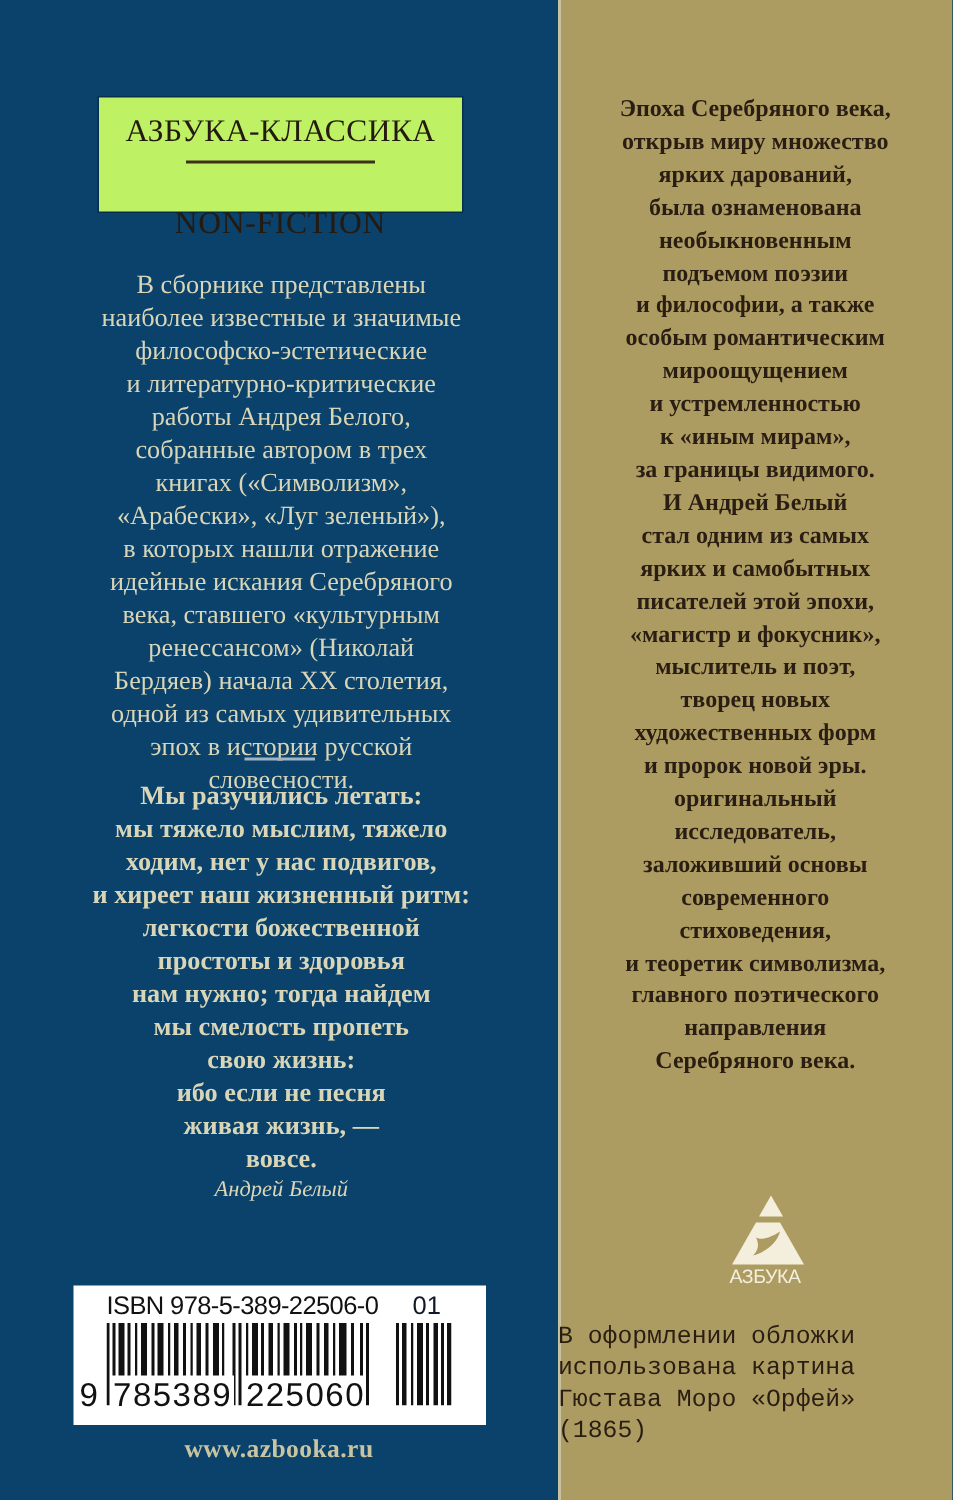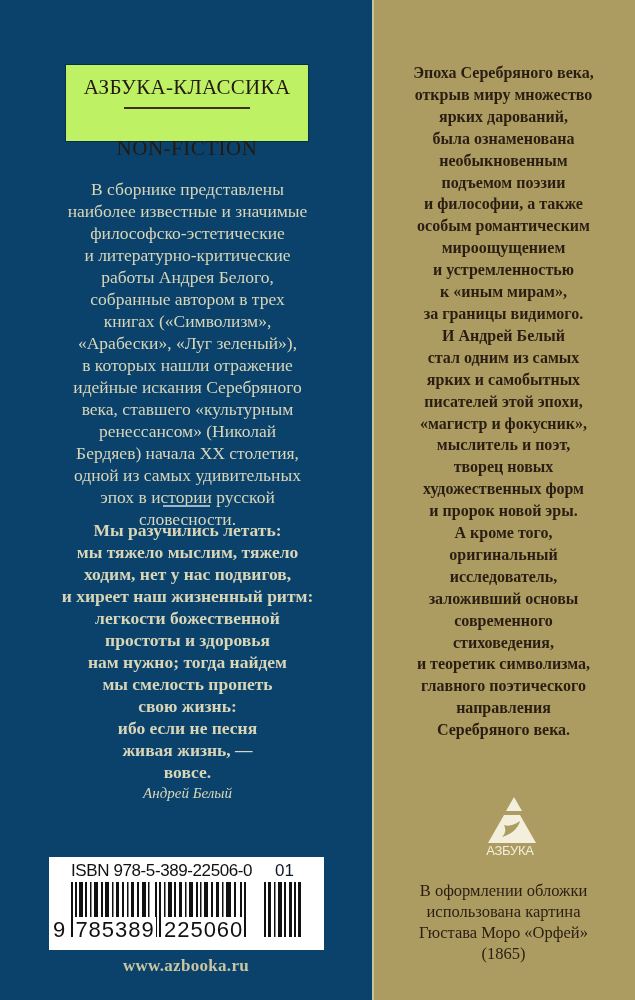--- a/index.html
+++ b/index.html
@@ -99,22 +99,22 @@
     .logo {
       position: absolute; left: 480px; top: 795px; width: 60px; height: 70px;
     }
     .logo-label {
       position: absolute; left: 480px; top: 843px; width: 60px;
       text-align: center; color: #f4efdc;
       font-family: "Liberation Sans", sans-serif; font-size: 13px; letter-spacing: -0.3px;
     }
     .credit {
       position: absolute; left: 372px; width: 263px; top: 880px;
-      text-align: center; color: #2a1d12;
-      font-family: Liberation Serif, serif;
+      text-align: left; color: #2a1d12;
+      font-family: Liberation Mono, monospace;
       font-size: 16.5px; line-height: 21px;
     }
     .credit .line { display: block; white-space: nowrap; }
   </style>
 </head>
 <body>
 
 <div class="left-panel"></div>
 <div class="right-panel"></div>
 
@@ -239,21 +239,20 @@
   <span class="line">за границы видимого.</span>
   <span class="line">И Андрей Белый</span>
   <span class="line">стал одним из самых</span>
   <span class="line">ярких и самобытных</span>
   <span class="line">писателей этой эпохи,</span>
   <span class="line">«магистр и фокусник»,</span>
   <span class="line">мыслитель и поэт,</span>
   <span class="line">творец новых</span>
   <span class="line">художественных форм</span>
   <span class="line">и пророк новой эры.</span>
-  <span class="line">А кроме того,</span>
   <span class="line">оригинальный</span>
   <span class="line">исследователь,</span>
   <span class="line">заложивший основы</span>
   <span class="line">современного</span>
   <span class="line">стиховедения,</span>
   <span class="line">и теоретик символизма,</span>
   <span class="line">главного поэтического</span>
   <span class="line">направления</span>
   <span class="line">Серебряного века.</span>
 </div>

